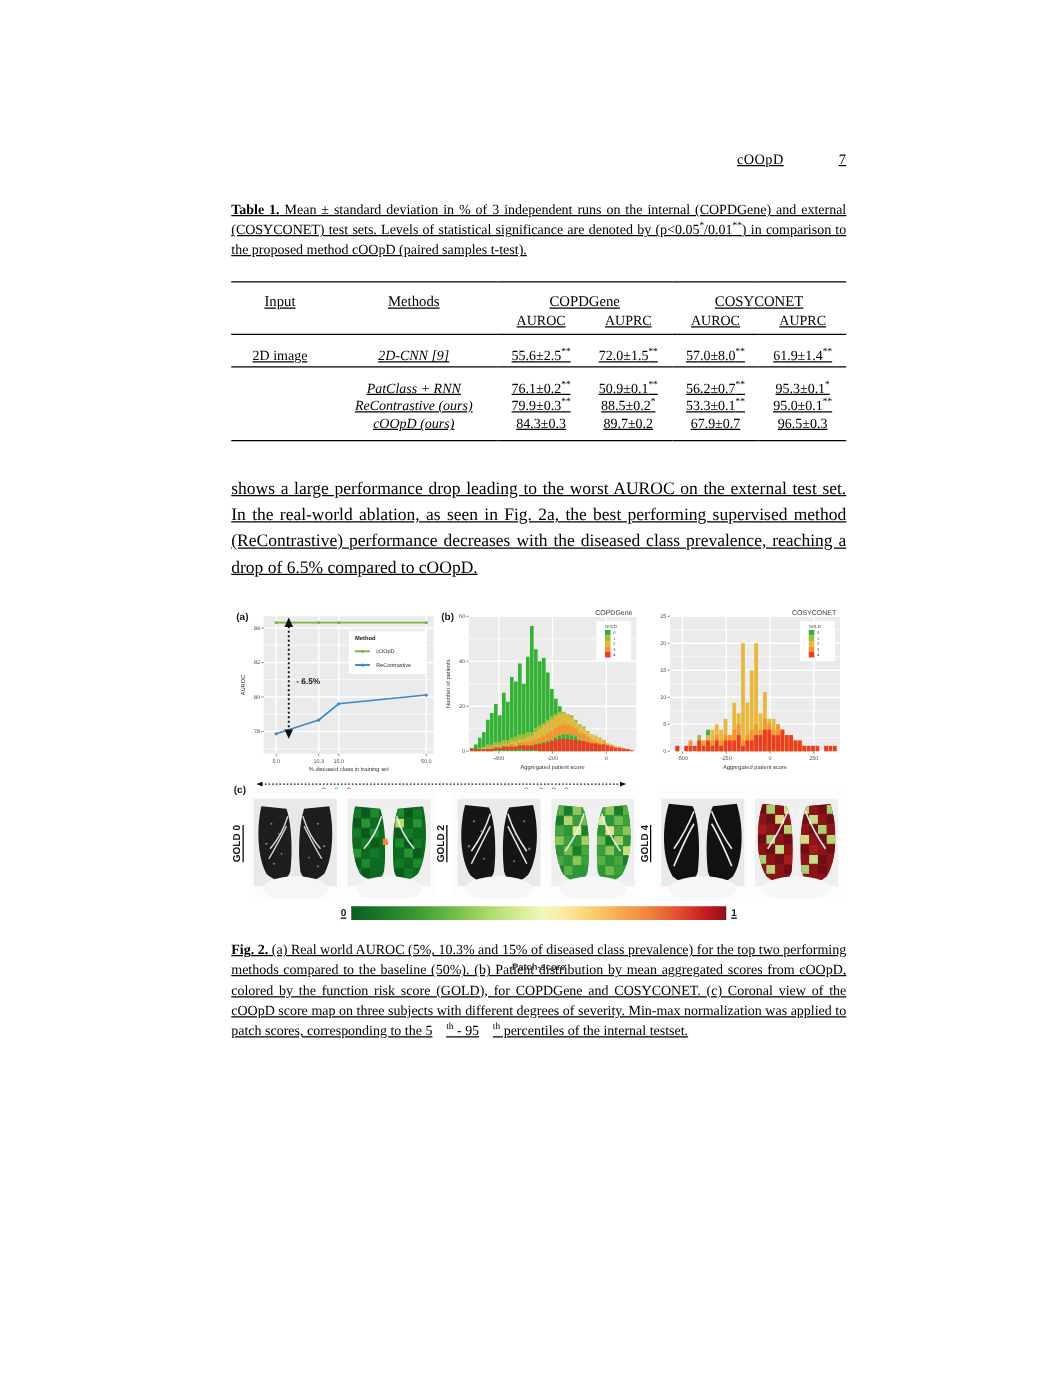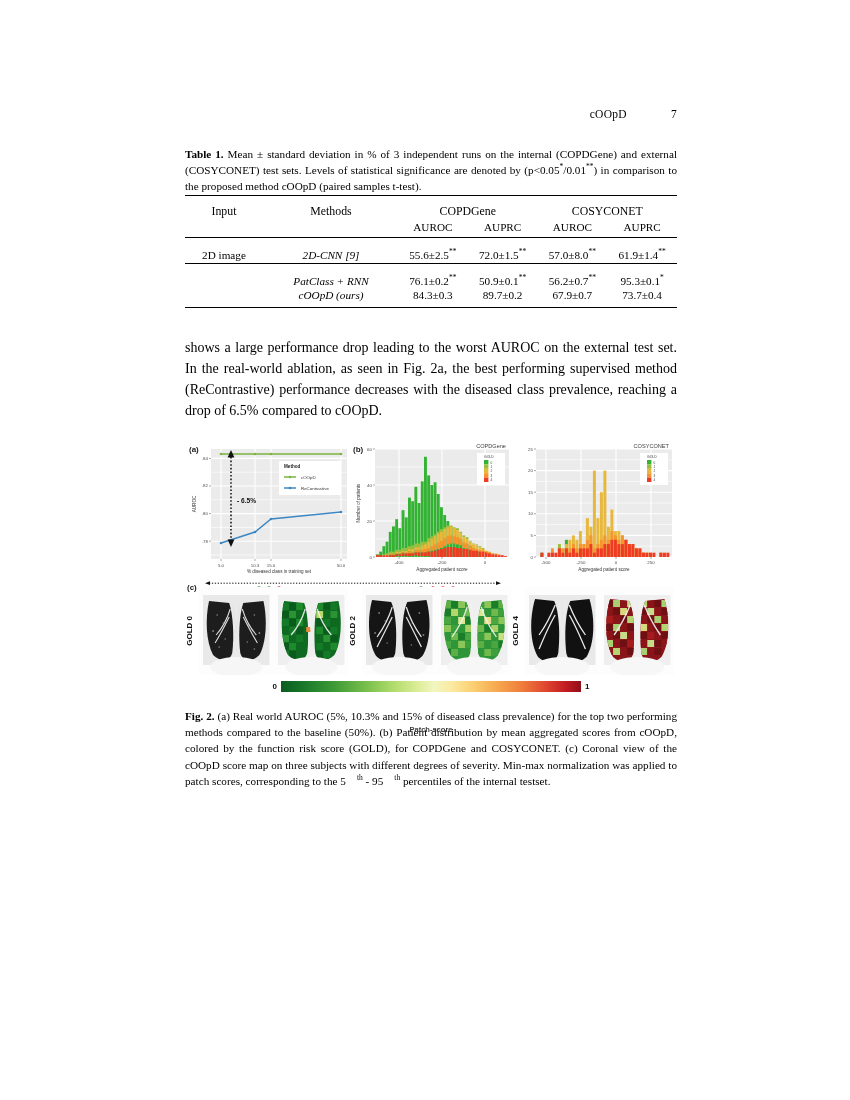--- a/index.html
+++ b/index.html
@@ -14,40 +14,42 @@
     width: 850px;
     height: 1100px;
     background: #ffffff;
     position: relative;
     margin: 0 auto;
     overflow: hidden;
   }
   .content {
     position: absolute;
     left: 185px;
-    top: 108px;
+    top: 122px;
     width: 492px;
+    text-decoration: underline;
   }
   
   .runhead {
     display: flex;
     justify-content: flex-end;
     align-items: baseline;
     font-size: 11.5px;
     letter-spacing: .3px;
     margin-bottom: 26px;
   }
   .runhead .rh-title { margin-right: 44px; }
   .runhead .rh-page { }
 
   
   .tbl-caption {
     font-size: 11.2px;
     line-height: 1.45;
     text-align: justify;
+    margin-bottom: 16px;
   }
   .tbl-caption b { font-weight: bold; }
   sup.sig { font-size: 7.5px; vertical-align: super; line-height: 0; }
 
   
   table.maintable {
     border-collapse: collapse;
     width: 100%;
     font-size: 11.2px;
   }
@@ -245,27 +247,35 @@
           </tr>
 
         <tr>
           <td class="col-input"></td>
           <td class="col-method">PatClass + RNN</td>
           <td><span>76.1±0.2</span><sup class="sig">**</sup></td>
           <td><span>50.9±0.1</span><sup class="sig">**</sup></td>
           <td><span>56.2±0.7</span><sup class="sig">**</sup></td>
           <td><span>95.3±0.1</span><sup class="sig">*</sup></td>
         </tr>
+        <tr>
+          <td class="col-input"></td>
+          <td class="col-method">ReContrastive (ours)</td>
+          <td><span>79.9±0.3</span><sup class="sig">**</sup></td>
+          <td><span>88.5±0.2</span><sup class="sig">*</sup></td>
+          <td><span>53.3±0.1</span><sup class="sig">**</sup></td>
+          <td><span>95.0±0.1</span><sup class="sig">**</sup></td>
+        </tr>
         <tr class="bold-row">
           <td class="col-input"></td>
           <td class="col-method">cOOpD (ours)</td>
           <td>84.3±0.3</td>
           <td>89.7±0.2</td>
           <td>67.9±0.7</td>
-          <td>73.7±0.4</td>
+          <td>96.5±0.3</td>
         </tr>
         <tr class="spacer-row">
             <td colspan="6"></td>
           </tr>
         <tr class="rule-bot">
             <td colspan="6"></td>
           </tr>
       </tbody>
     </table>
 

